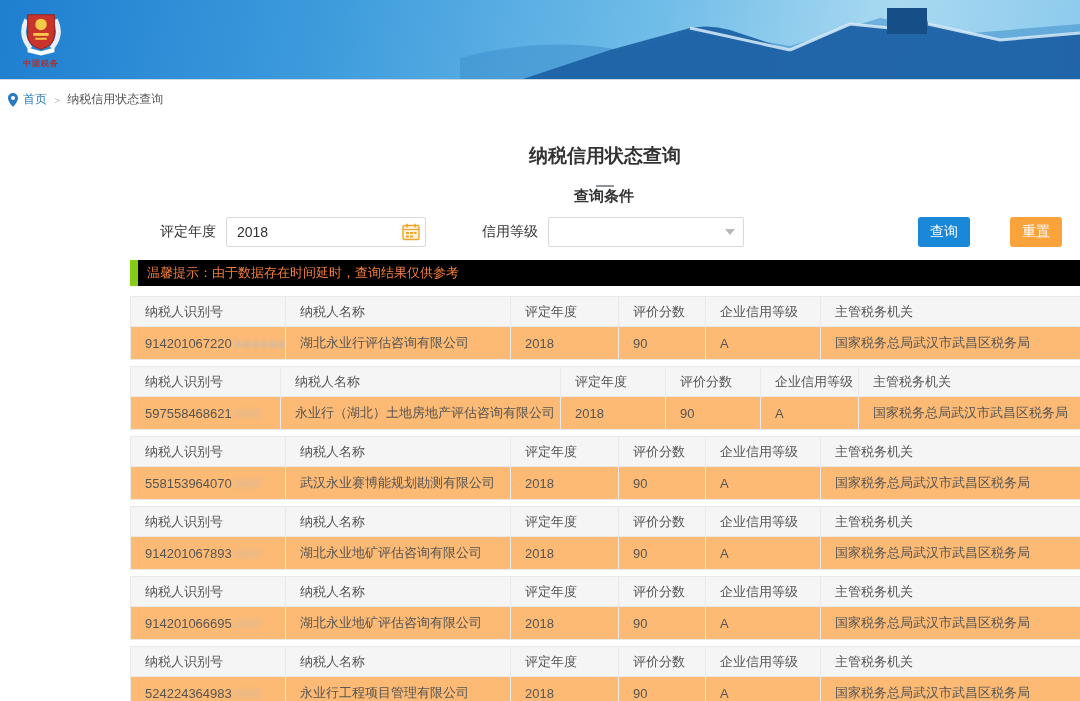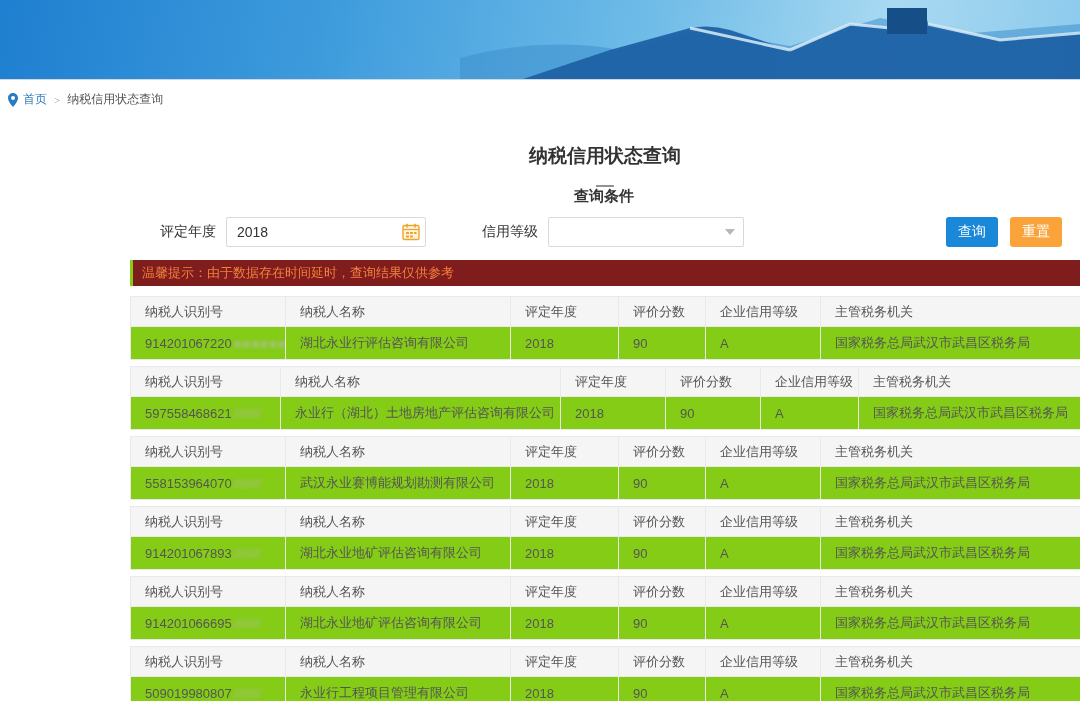--- a/index.html
+++ b/index.html
@@ -38,51 +38,63 @@
   .year-input { width:200px; height:30px; border:1px solid #d9d9d9; border-radius:2px;
     font-size:14px; color:#333; padding:0 30px 0 10px; outline:none; }
   .cal-icon { position:absolute; right:6px; top:6px; cursor:pointer; }
   .grade-label { margin-left:56px; }
   .select-wrap { position:relative; margin-left:10px; }
   .grade-select { width:196px; height:30px; border:1px solid #d9d9d9; border-radius:2px;
     background:#fff; font-size:14px; color:#333; padding:0 24px 0 10px;
     -webkit-appearance:none; appearance:none; outline:none; }
   .select-caret { position:absolute; right:9px; top:12px; width:0; height:0; pointer-events:none;
     border-left:5px solid transparent; border-right:5px solid transparent; border-top:6px solid #b8b8b8; }
-  .btn-group { margin-left:auto; margin-right:18px; display:flex; }
+  .btn-group { margin-left:auto; margin-right:18px; display:flex;gap:28px; }
   .btn { width:52px; height:30px; border:none; border-radius:3px; color:#fff; font-size:14px; cursor:pointer; }
   .btn-query { background:#1a88d9; }
   .btn-reset { background:#f9a33a; margin-left:12px; }
 
   .notice { display:flex; align-items:center; margin-top:12px; height:26px;
-    background:#7f1d1d; border-left:3px solid #84cc16; }
+    background:#000000; border-left:8px solid #84cc16; }
   .notice-text { font-size:13px; color:#f57f3e; padding-left:9px; }
 
   
   .results { margin-top:10px; }
   .tbl { width:100%; border-collapse:collapse; table-layout:fixed; margin-bottom:6px;border-radius:30px; }
   .tbl th, .tbl td { border:1px solid #e9e9e9; font-weight:normal; text-align:left;
     padding:0 0 0 14px; overflow:hidden; white-space:nowrap; }
   .tbl th { height:30px; background:#f5f5f6; font-size:13px; color:#555; }
-  .tbl td { height:33px; background:#84cc16; font-size:13px; color:#555; }
+  .tbl td { height:33px; background:#fdba74; font-size:13px; color:#555; }
   .grade-cell { color:#4646cc; }
   .id-mask { filter:blur(2px); color:#b9b9b9; margin-left:2px; font-style:italic; letter-spacing:1px; }
 </style>
 </head>
 <body>
 
 <div class="banner">
   <svg class="banner-mountains" viewBox="0 0 620 80" preserveAspectRatio="none">
     <path d="M0,80 L0,58 Q80,36 160,50 L240,30 L330,46 L420,18 L500,34 L620,24 L620,80 Z" fill="#3e8fcc" opacity="0.55"></path>
     <path d="M60,80 L150,50 L230,28 Q250,24 270,30 L330,50 L390,24 L430,28 L427,10 L465,10 L468,24
              L540,40 L620,32 L620,80 Z" fill="#1b5fa4" opacity="0.92"></path>
     <path d="M230,28 L330,50 M330,50 L390,24 L430,28 M468,24 L540,40 L620,33" stroke="#d8ecf8" stroke-width="3" fill="none" opacity="0.85"></path>
     <rect x="427" y="8" width="40" height="26" fill="#164e87"></rect>
   </svg>
   <div class="banner-inner">
+    <div class="logo-wrap">
+      <svg width="46" height="46" viewBox="0 0 48 48">
+        <path d="M9,10 Q1,26 13,40" stroke="#e9eef4" stroke-width="5" fill="none"></path>
+        <path d="M39,10 Q47,26 35,40" stroke="#e9eef4" stroke-width="5" fill="none"></path>
+        <path d="M10,5 h28 v21 q0,11 -14,15 q-14,-4 -14,-15 Z" fill="#c8342c" stroke="#9e1f1a" stroke-width="1"></path>
+        <circle cx="24" cy="15" r="6" fill="#f7c948"></circle>
+        <rect x="16" y="24" width="16" height="3" fill="#f7c948"></rect>
+        <rect x="18" y="29" width="12" height="2" fill="#f7c948"></rect>
+        <path d="M10,39 L24,43 L38,39 L38,44 L24,47.5 L10,44 Z" fill="#ffffff"></path>
+      </svg>
+      <div class="logo-caption">中国税务</div>
+    </div>
   </div>
 </div>
 
 <div class="breadcrumb">
   <svg width="10" height="14" viewBox="0 0 10 14">
     <path d="M5,0 C2.2,0 0,2.2 0,5 C0,8.7 5,14 5,14 C5,14 10,8.7 10,5 C10,2.2 7.8,0 5,0 Z M5,7
              A2,2 0 1 1 5,3 A2,2 0 1 1 5,7 Z" fill="#2a7cc0"></path>
   </svg>
   <span class="crumb-home">首页</span>
   <span class="crumb-sep">&gt;</span>
@@ -300,21 +312,21 @@
             <th>纳税人识别号</th>
             <th>纳税人名称</th>
             <th>评定年度</th>
             <th>评价分数</th>
             <th>企业信用等级</th>
             <th>主管税务机关</th>
           </tr>
         </thead>
     <tbody>
           <tr class="data-row">
-            <td><span>509019980807</span><span class="id-mask">//////</span></td>
+            <td><span>524224364983</span><span class="id-mask">//////</span></td>
             <td>永业行工程项目管理有限公司</td>
             <td>2018</td>
             <td>90</td>
             <td class="grade-cell">A</td>
             <td>国家税务总局武汉市武昌区税务局</td>
           </tr>
         </tbody>
   </table>
 </div>
 </div>

